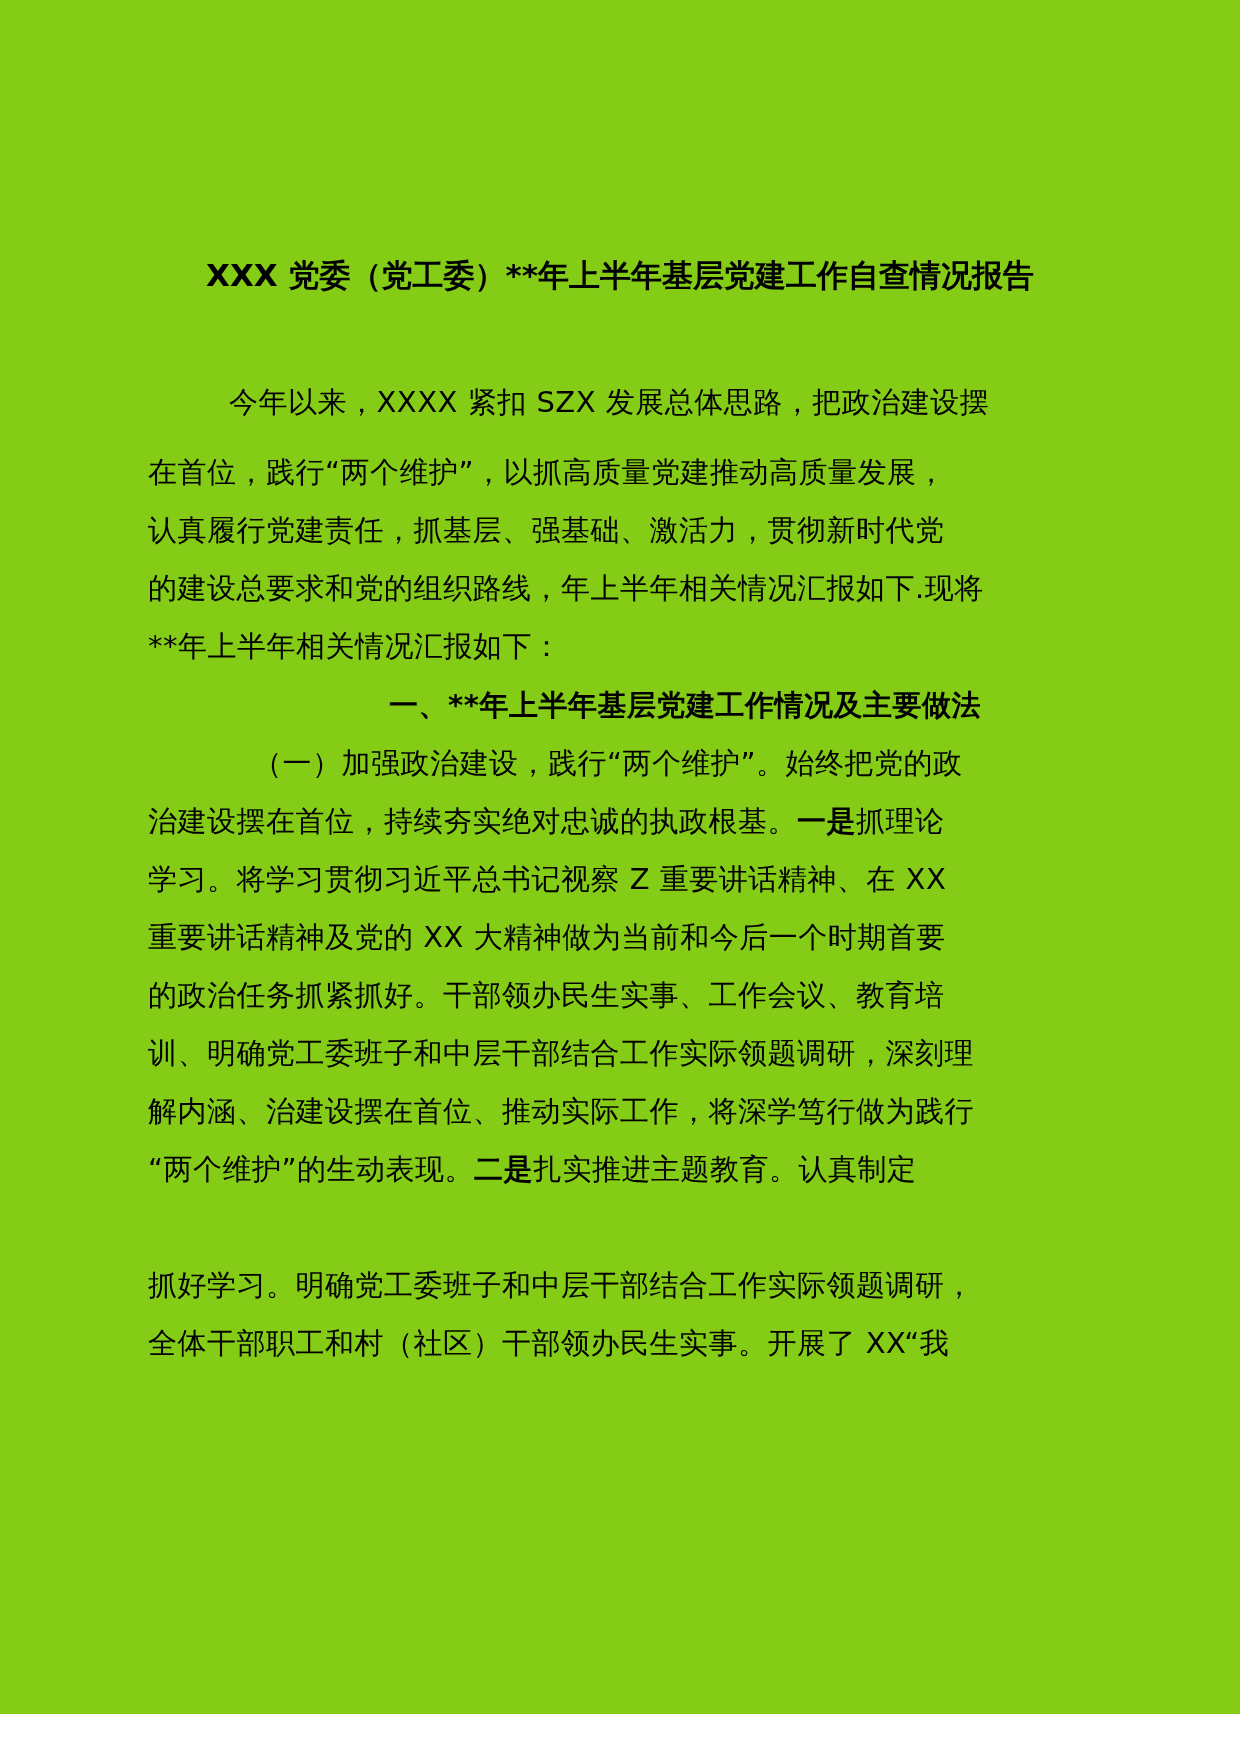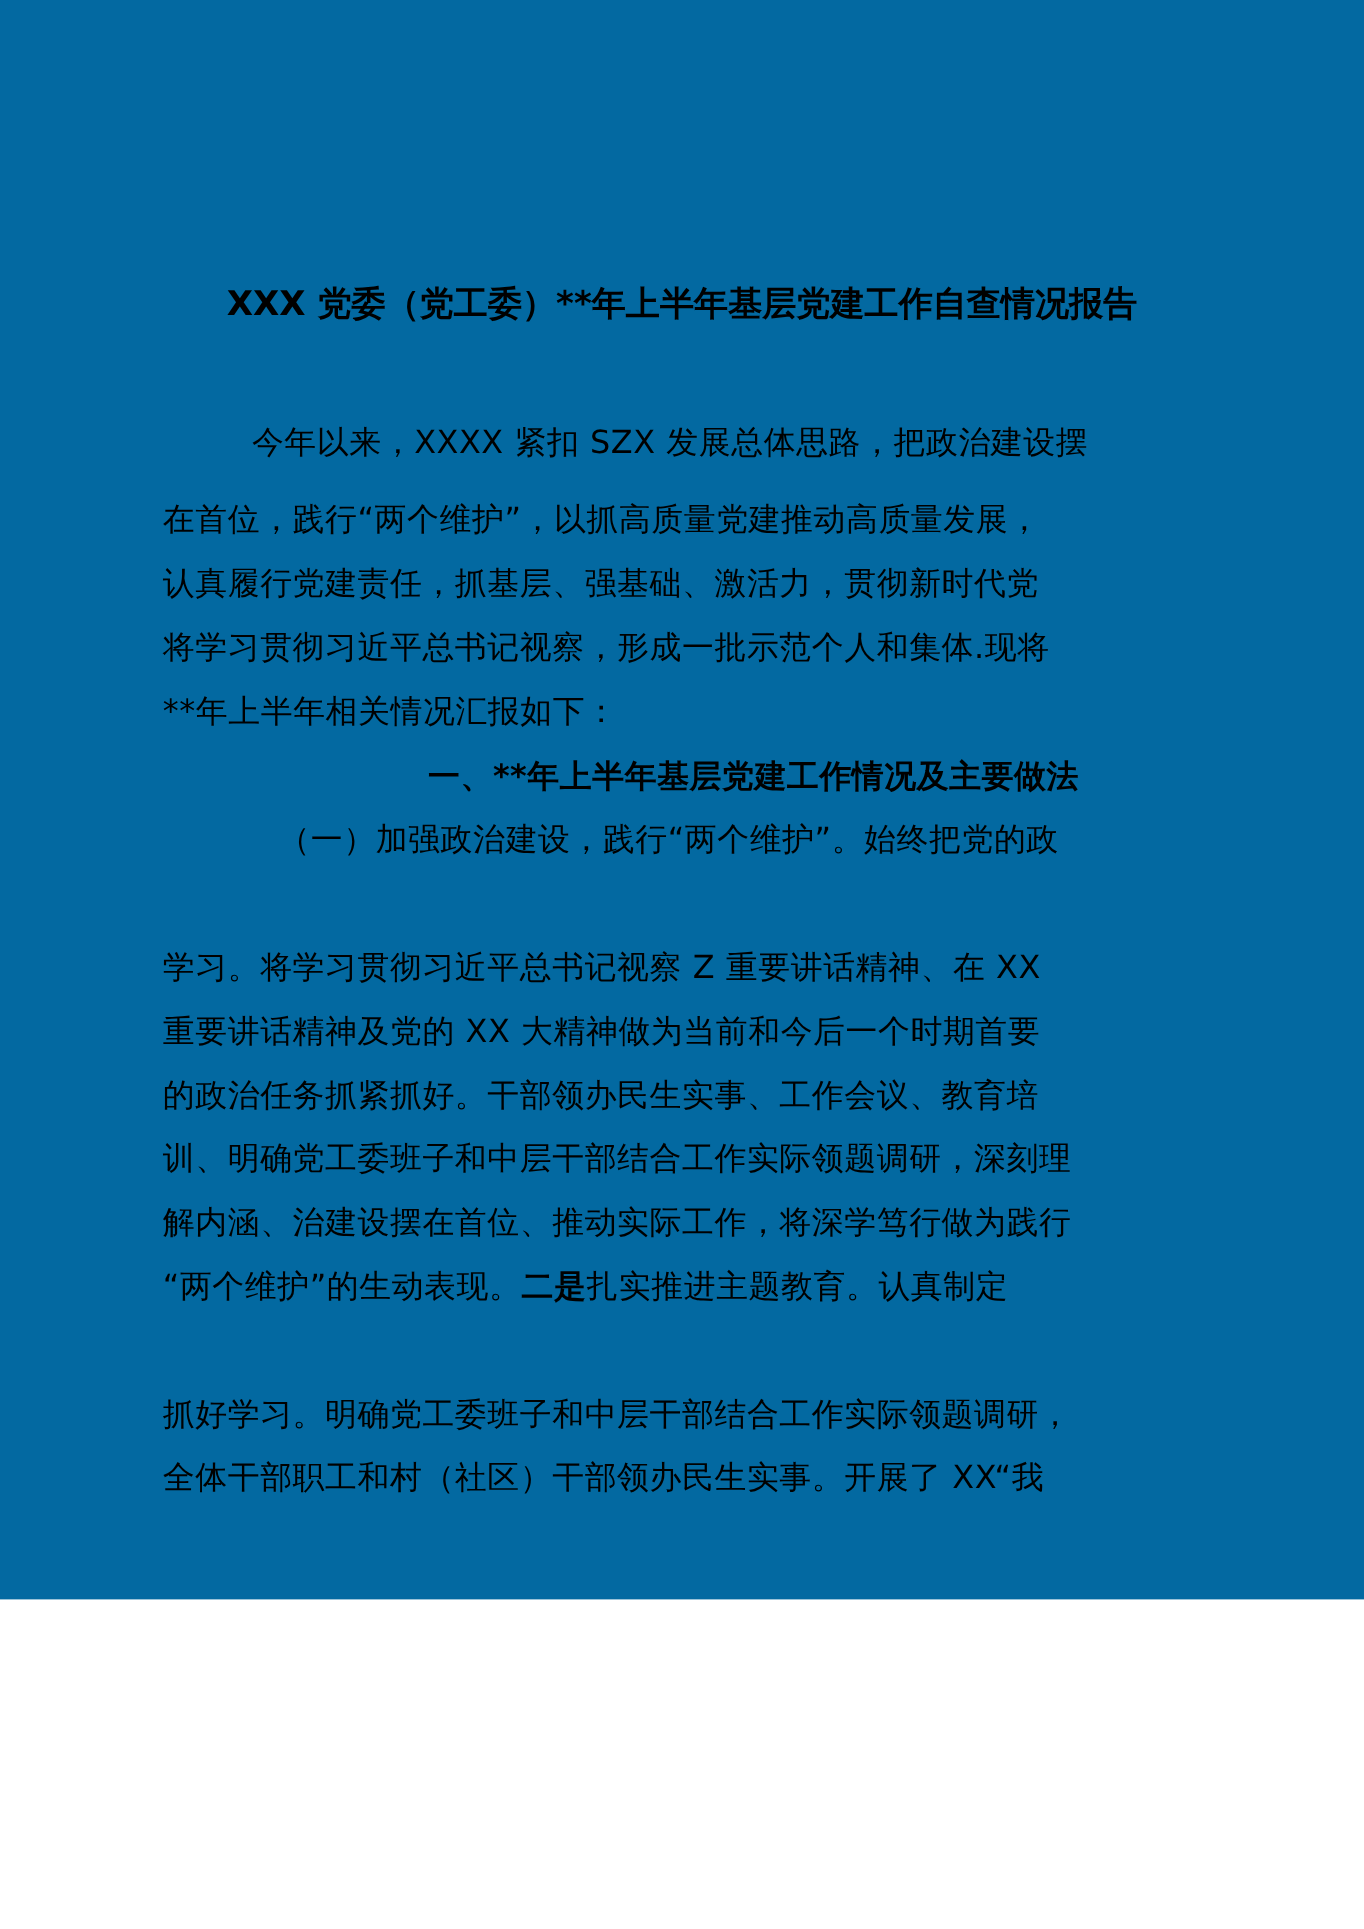--- a/index.html
+++ b/index.html
@@ -1,39 +1,42 @@
 <!DOCTYPE html>
 <html><head>
 <meta charset="utf-8">
 <style>
   html, body { margin: 0; padding: 0; background: #ffffff; }
   body { width: 1240px; height: 1754px; position: relative; overflow: hidden;
          font-family: "DejaVu Sans", "Liberation Sans", sans-serif; color: #000; }
-  .page { position: absolute; left: 0; top: 0; width: 1240px; height: 1454px; background: #0369a1; text-decoration: underline; }
+  .page { position: absolute; left: 0; top: 0; width: 1240px; height: 1714px; background: #84cc16; text-decoration: underline; }
   .title { position: absolute; left: 120px; width: 1000px; text-align: center;
            font-weight: bold; font-size: 31px; letter-spacing: 0; white-space: nowrap; }
   .t1 { top: 255px; }
   .t2 { top: 322px; }
   .line { position: absolute; left: 148px; width: 960px; font-size: 29px;
           white-space: nowrap; letter-spacing: 0.5px; line-height: 40px; }
   .b { font-weight: bold; text-align: center; }
 </style>
 </head>
 <body>
 
 <div class="page">
   <div class="title t1">XXX 党委（党工委）**年上半年基层党建工作自查情况报告</div>
 
   <div class="line" style="top:382px;left:205px;margin-left:24px;">今年以来，XXXX 紧扣 SZX 发展总体思路，把政治建设摆</div>
   <div class="line" style="top:452px;">在首位，践行“两个维护”，以抓高质量党建推动高质量发展，</div>
   <div class="line" style="top:510px;">认真履行党建责任，抓基层、强基础、激活力，贯彻新时代党</div>
-  <div class="line" style="top:568px;">将学习贯彻习近平总书记视察，形成一批示范个人和集体.现将</div>
+  <div class="line" style="top:568px;">的建设总要求和党的组织路线，年上半年相关情况汇报如下.现将</div>
   <div class="line" style="top:626px;">**年上半年相关情况汇报如下：</div>
   <div class="line b" style="top:685px;left:205px;">一、**年上半年基层党建工作情况及主要做法</div>
   <div class="line" style="top:743px;left:205px;margin-left:48px;">（一）加强政治建设，践行“两个维护”。始终把党的政</div>
+  <div class="line" style="top:801px;">
+    <span>治建设摆在首位，持续夯实绝对忠诚的执政根基。</span><span class="b">一是</span><span>抓理论</span>
+  </div>
   <div class="line" style="top:859px;">学习。将学习贯彻习近平总书记视察 Z 重要讲话精神、在 XX</div>
   <div class="line" style="top:917px;">重要讲话精神及党的 XX 大精神做为当前和今后一个时期首要</div>
   <div class="line" style="top:975px;">的政治任务抓紧抓好。干部领办民生实事、工作会议、教育培</div>
   <div class="line" style="top:1033px;">训、明确党工委班子和中层干部结合工作实际领题调研，深刻理</div>
   <div class="line" style="top:1091px;">解内涵、治建设摆在首位、推动实际工作，将深学笃行做为践行</div>
   <div class="line" style="top:1149px;">
     <span>“两个维护”的生动表现。</span><span class="b">二是</span><span>扎实推进主题教育。认真制定</span>
   </div>
   <div class="line" style="top:1265px;">抓好学习。明确党工委班子和中层干部结合工作实际领题调研，</div>
   <div class="line" style="top:1323px;">全体干部职工和村（社区）干部领办民生实事。开展了 XX“我</div>

